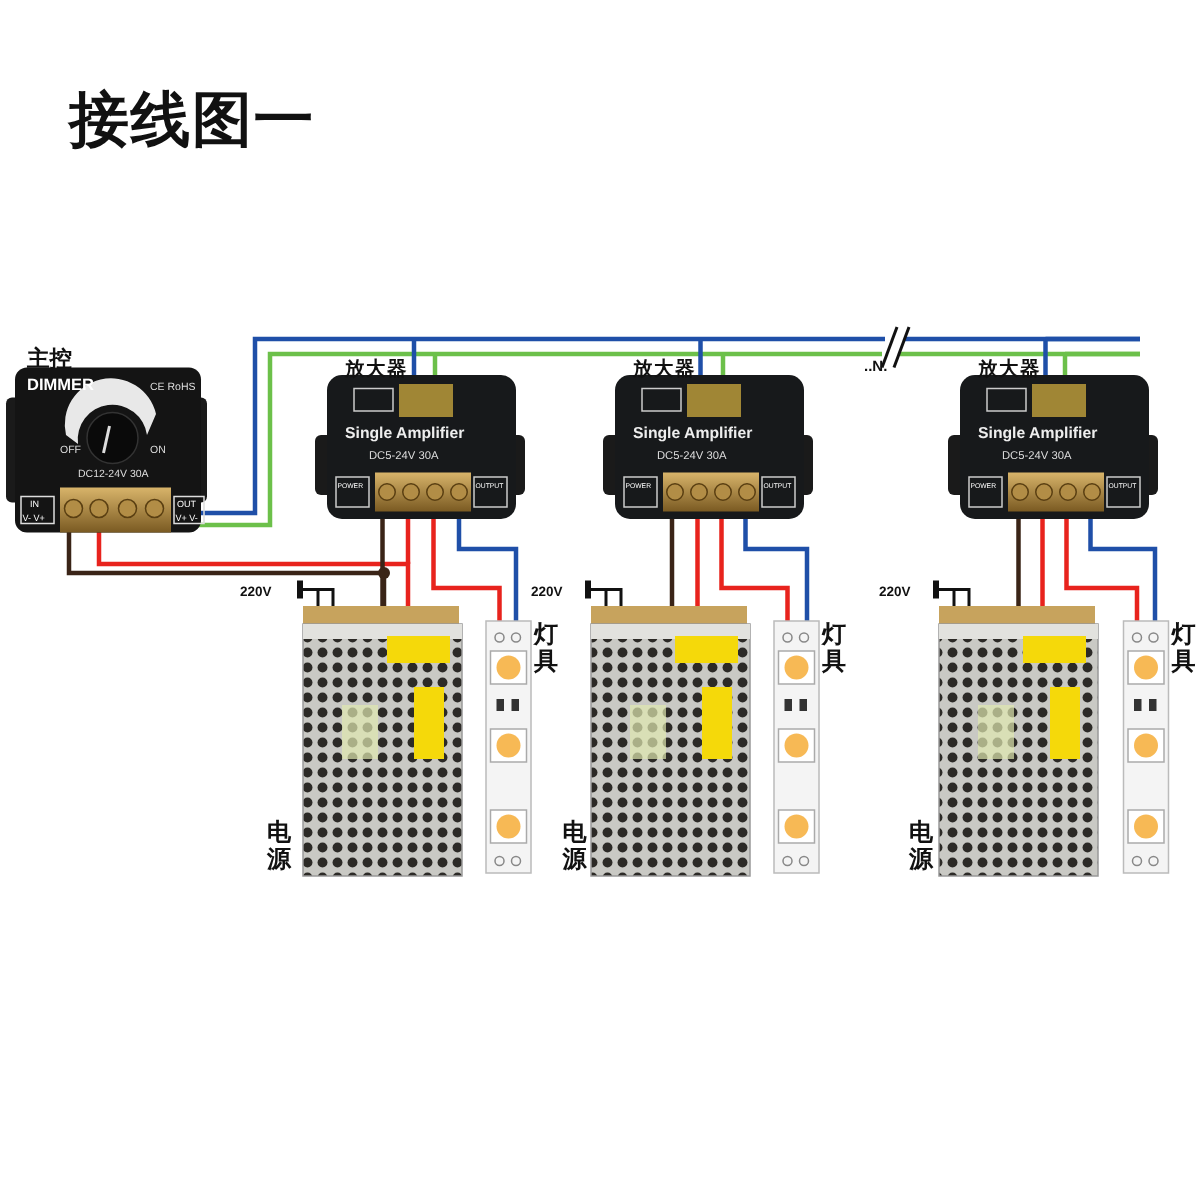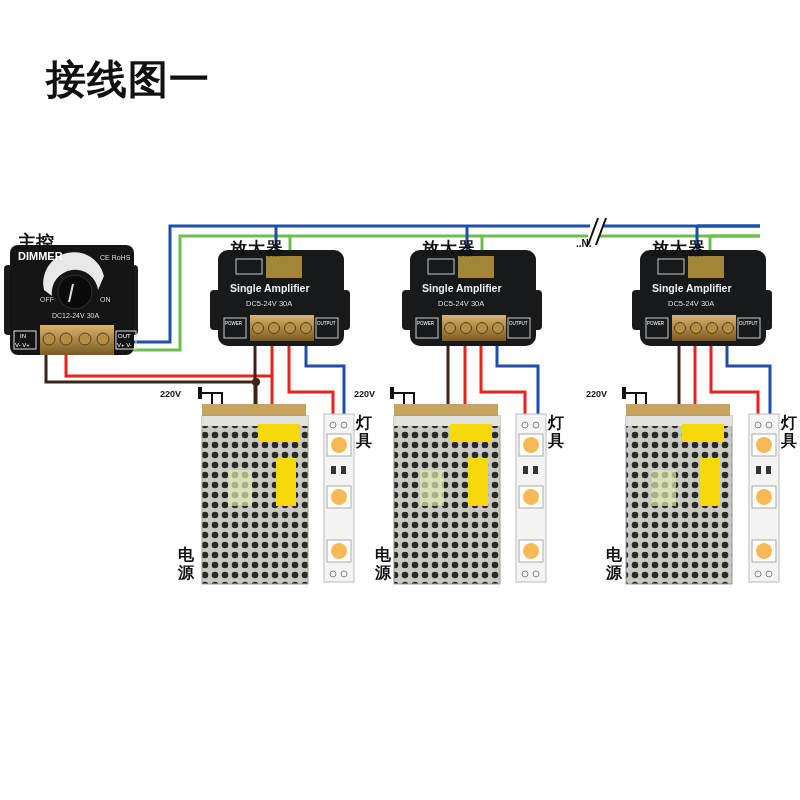--- a/index.html
+++ b/index.html
@@ -1,20 +1,20 @@
 <!DOCTYPE html>
 <html><head>
 <meta charset="utf-8">
 <style>
   html, body { margin:0; padding:0; background:#ffffff; }
   body { width:800px; height:800px; position:relative; overflow:hidden; font-family:"Liberation Sans", sans-serif; }
   .title { position:absolute; left:46px; top:52px; font-size:40px; font-weight:bold; color:#111; letter-spacing:1px; font-family:"DejaVu Sans", sans-serif; }
   .cn { position:absolute; font-family:"DejaVu Sans", sans-serif; font-weight:bold; color:#111; }
-  .lbl-main { left:18px; top:230px; font-size:18px; }
-  .lbl-amp { font-size:17px; letter-spacing:1px; }
+  .lbl-main { left:18px; top:230px; font-size:15px; }
+  .lbl-amp { font-size:13px; letter-spacing:1px; }
   .lbl-vert { font-size:16px; line-height:18px; width:18px; }
   svg#wires { position:absolute; left:0; top:0; }
 </style>
 </head>
 <body>
 
 <div class="title">接线图一</div>
 
 <svg id="wires" width="800" height="800" viewBox="0 0 800 800">
   <defs>

